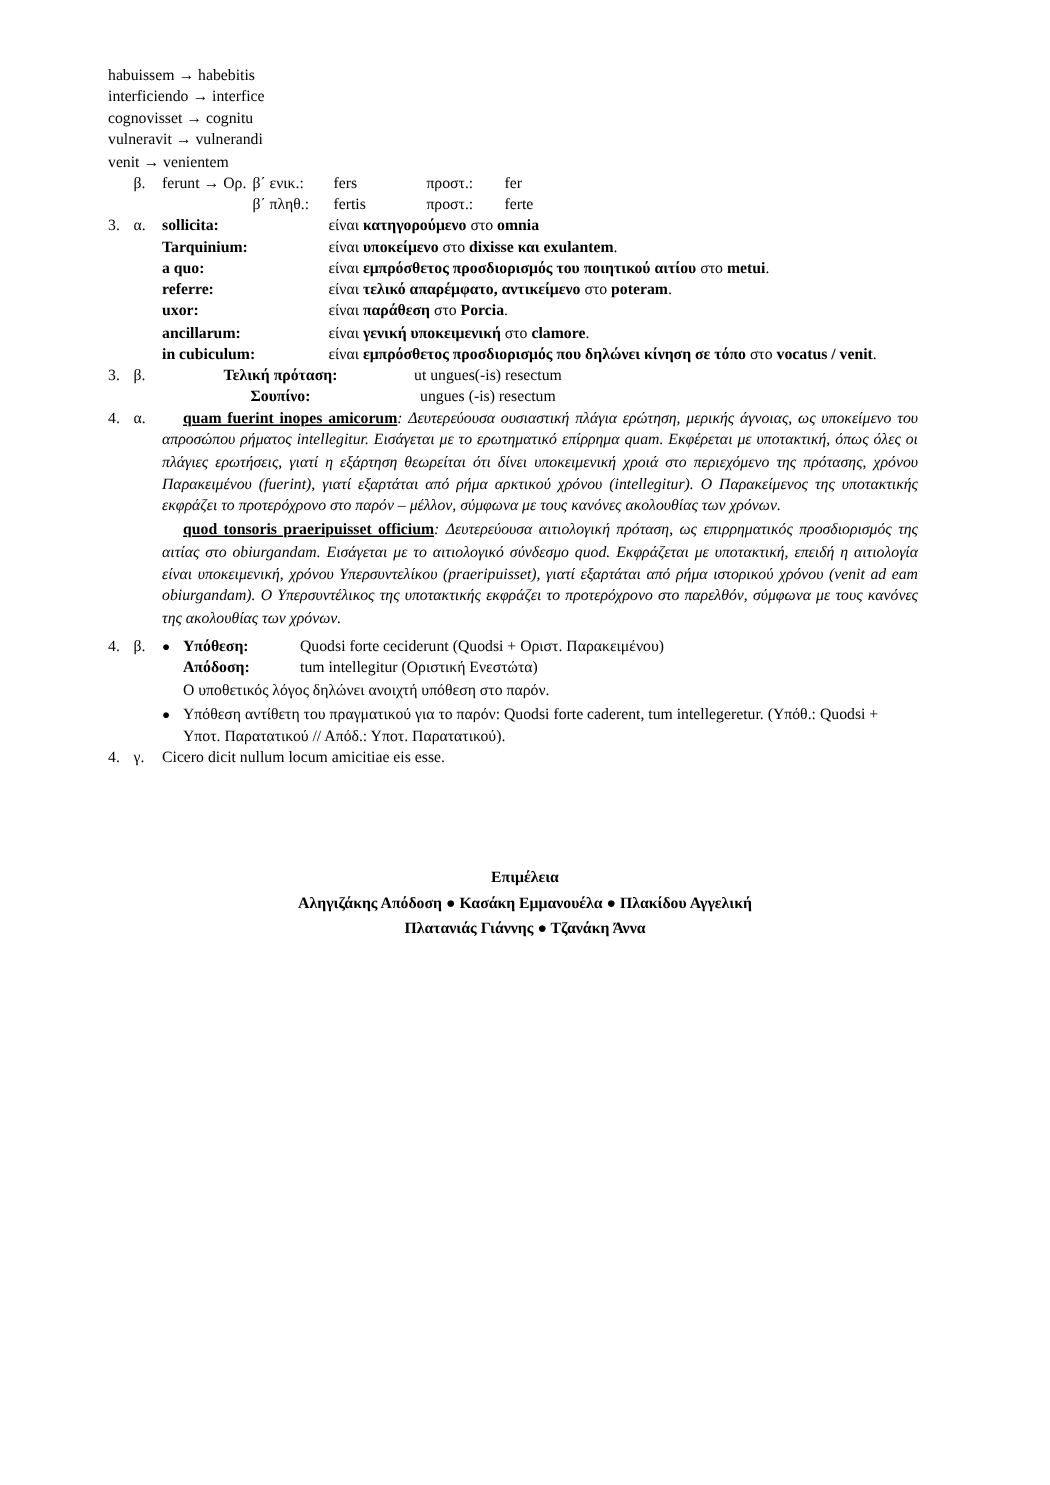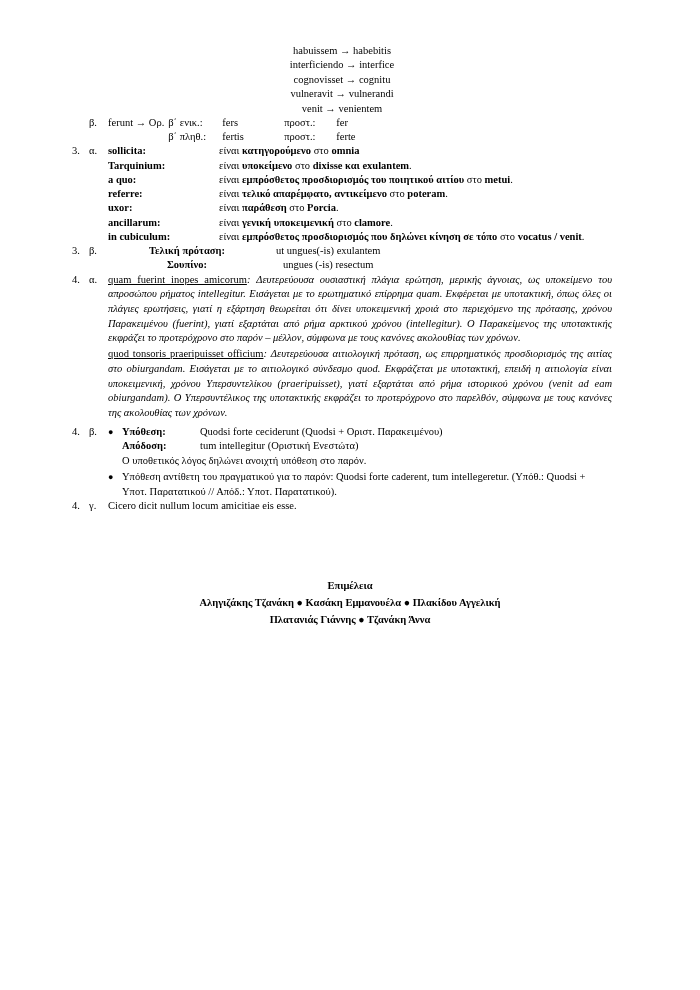--- a/index.html
+++ b/index.html
@@ -47,21 +47,20 @@
     flex: 0 0 19px;
     text-align: left;
   }
   .body-col {
     flex: 1 1 auto;
     min-width: 0;
   }
 
   
   .conv-list {
-    text-align: center;
   }
   .conv-line {
     white-space: nowrap;
     line-height: 1.38;
   }
 
   
   .ferunt-wrap {
     display: flex;
     align-items: baseline;
@@ -124,23 +123,24 @@
   }
 
   
   .para {
     text-align: justify;
     font-style: italic;
     line-height: 1.40;
     margin: 0;
   }
   .para .lemma {
-    font-weight: normal;
+    font-weight: bold;
     font-style: normal;
     text-decoration: underline;
+    margin-left: 14px;
   }
   .para + .para { margin-top: 1px; }
 
   
   .bul-row {
     display: flex;
     align-items: baseline;
   }
   .bullet {
     flex: 0 0 14px;
@@ -257,21 +257,21 @@
     </div>
 
     <div class="row">
       <span class="num">3.</span>
       <span class="sub">β.</span>
       <div class="body-col">
         <table class="tb-table">
           <tbody>
               <tr>
             <td class="tb-label">Τελική πρόταση:</td>
-            <td>ut ungues(-is) exulantem</td>
+            <td>ut ungues(-is) resectum</td>
           </tr>
           <tr>
             <td class="tb-label">Σουπίνο:</td>
             <td>ungues (-is) resectum</td>
           </tr>
         </tbody>
           </table>
       </div>
     </div>
 
@@ -326,16 +326,16 @@
     <div class="row">
       <span class="num">4.</span>
       <span class="sub">γ.</span>
       <div class="body-col">Cicero dicit nullum locum amicitiae eis esse.</div>
     </div>
 
   </div>
 
   <div class="footer">
     <div class="epi">Επιμέλεια</div>
-    <div>Αληγιζάκης Τζανάκη ● Κασάκη Εμμανουέλα ● Πλακίδου Αγγελική</div>
+    <div>Αληγιζάκης Απόδοση ● Κασάκη Εμμανουέλα ● Πλακίδου Αγγελική</div>
     <div>Πλατανιάς Γιάννης ● Τζανάκη Άννα</div>
   </div>
 </div>
 
 </body></html>

